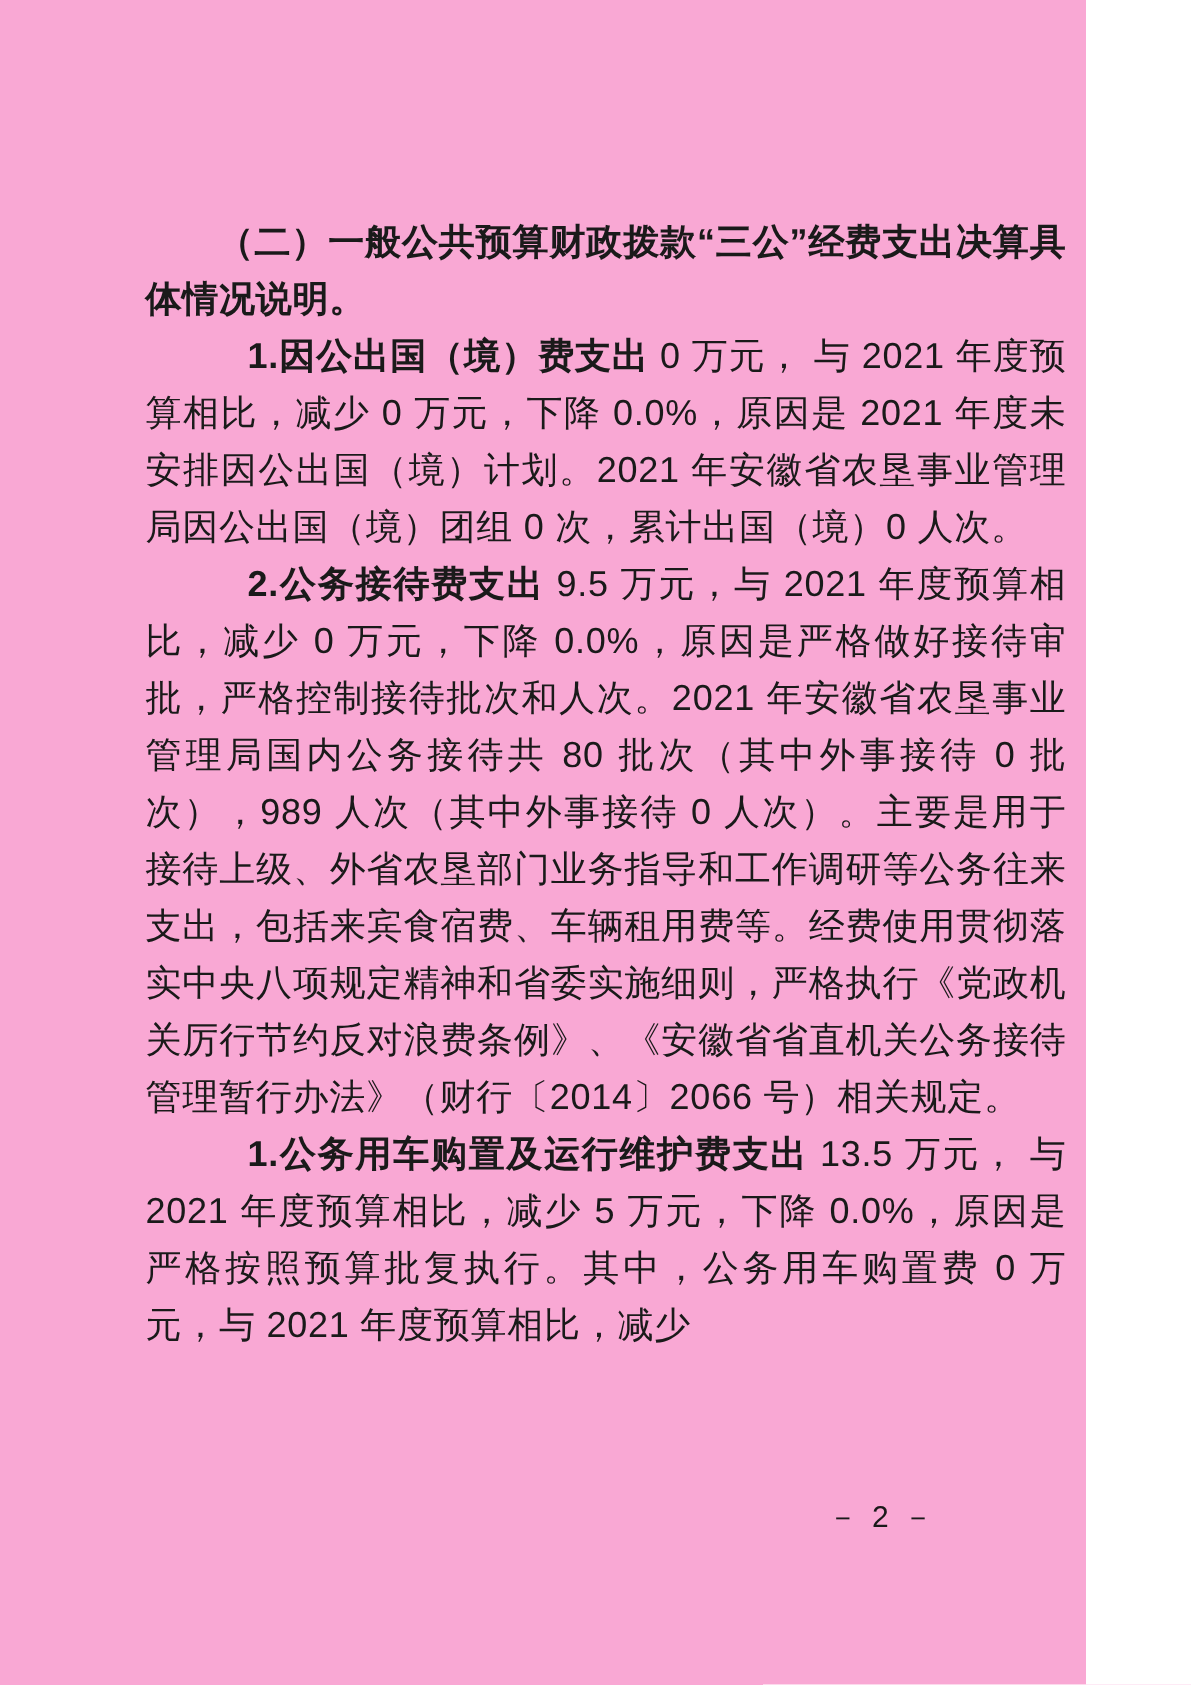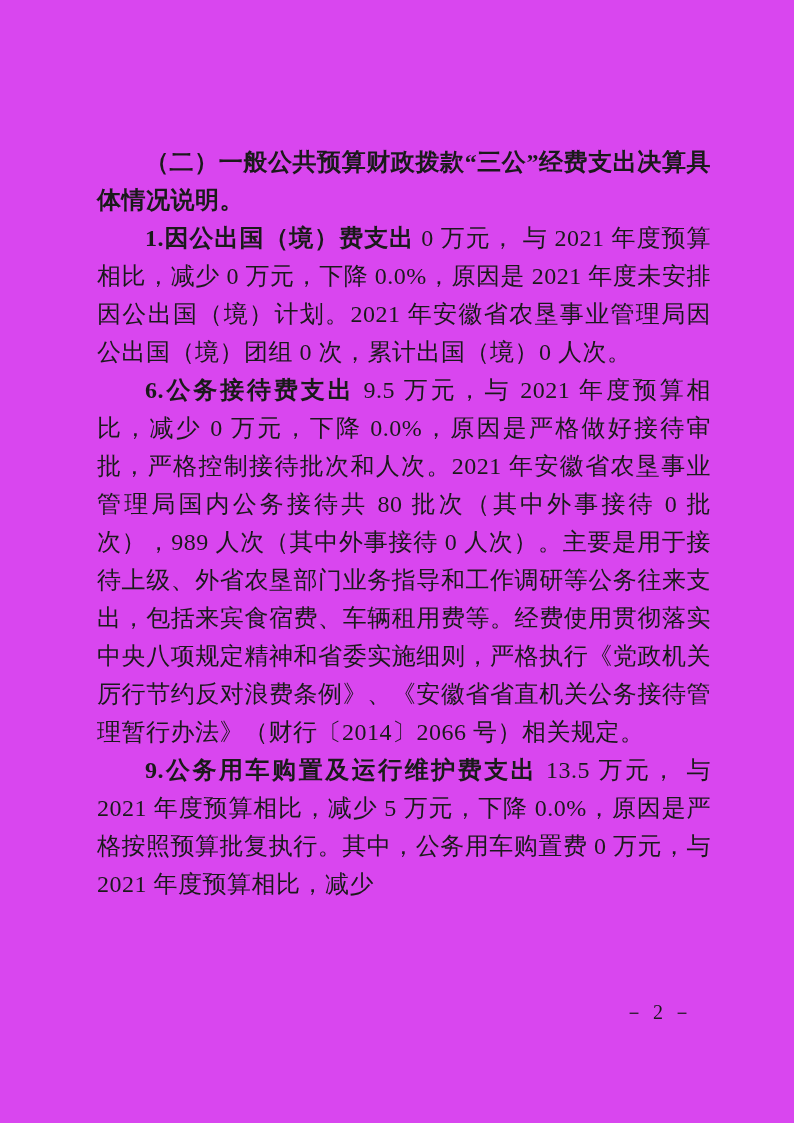--- a/index.html
+++ b/index.html
@@ -3,25 +3,25 @@
 <meta charset="utf-8">
 <style>
   * { box-sizing: border-box; }
   html, body {
     margin: 0;
     padding: 0;
     background: #ffffff;
   }
   .page {
     position: relative;
-    width: 794px;
+    width: 724px;
     height: 1123px;
-    background: #d946ef;
+    background: #f9a8d4;
     overflow: hidden;
-    font-family: Liberation Serif, serif;
+    font-family: Liberation Sans, sans-serif;
     color: #1a1a1a;
   }
   .content {
     position: absolute;
     left: 97px;
     top: 143px;
     width: 614px;
     font-size: 24px;
     line-height: 38px;
     text-align: justify;
@@ -32,35 +32,36 @@
     margin: 0;
     text-indent: 2em;
   }
   .heading {
     margin: 0;
     text-indent: 2em;
     font-weight: bold;
   }
   .para b {
     font-weight: bold;
+    margin-left: 20px;
   }
   .page-number {
     position: absolute;
     top: 1000px;
     right: 100px;
     font-size: 20px;
     line-height: 24px;
     letter-spacing: 2px;
     color: #1a1a1a;
   }
 </style>
 </head>
 <body>
 
 <div class="page">
   <div class="content">
     <p class="heading">（二）一般公共预算财政拨款“三公”经费支出决算具体情况说明。</p>
     <p class="para"><b>1.因公出国（境）费支出</b><span> 0 万元， 与 2021 年度预算相比，减少 0 万元，下降 0.0%，原因是 2021 年度未安排因公出国（境）计划。2021 年安徽省农垦事业管理局因公出国（境）团组 0 次，累计出国（境）0 人次。</span></p>
-    <p class="para"><b>6.公务接待费支出</b><span> 9.5 万元，与 2021 年度预算相比，减少 0 万元，下降 0.0%，原因是严格做好接待审批，严格控制接待批次和人次。2021 年安徽省农垦事业管理局国内公务接待共 80 批次（其中外事接待 0 批次），989 人次（其中外事接待 0 人次）。主要是用于接待上级、外省农垦部门业务指导和工作调研等公务往来支出，包括来宾食宿费、车辆租用费等。经费使用贯彻落实中央八项规定精神和省委实施细则，严格执行《党政机关厉行节约反对浪费条例》、《安徽省省直机关公务接待管理暂行办法》（财行〔2014〕2066 号）相关规定。</span></p>
-    <p class="para"><b>9.公务用车购置及运行维护费支出</b><span> 13.5 万元， 与 2021 年度预算相比，减少 5 万元，下降 0.0%，原因是严格按照预算批复执行。其中，公务用车购置费 0 万元，与 2021 年度预算相比，减少</span></p>
+    <p class="para"><b>2.公务接待费支出</b><span> 9.5 万元，与 2021 年度预算相比，减少 0 万元，下降 0.0%，原因是严格做好接待审批，严格控制接待批次和人次。2021 年安徽省农垦事业管理局国内公务接待共 80 批次（其中外事接待 0 批次），989 人次（其中外事接待 0 人次）。主要是用于接待上级、外省农垦部门业务指导和工作调研等公务往来支出，包括来宾食宿费、车辆租用费等。经费使用贯彻落实中央八项规定精神和省委实施细则，严格执行《党政机关厉行节约反对浪费条例》、《安徽省省直机关公务接待管理暂行办法》（财行〔2014〕2066 号）相关规定。</span></p>
+    <p class="para"><b>1.公务用车购置及运行维护费支出</b><span> 13.5 万元， 与 2021 年度预算相比，减少 5 万元，下降 0.0%，原因是严格按照预算批复执行。其中，公务用车购置费 0 万元，与 2021 年度预算相比，减少</span></p>
   </div>
   <div class="page-number">－ 2 －</div>
 </div>
 
 </body></html>

